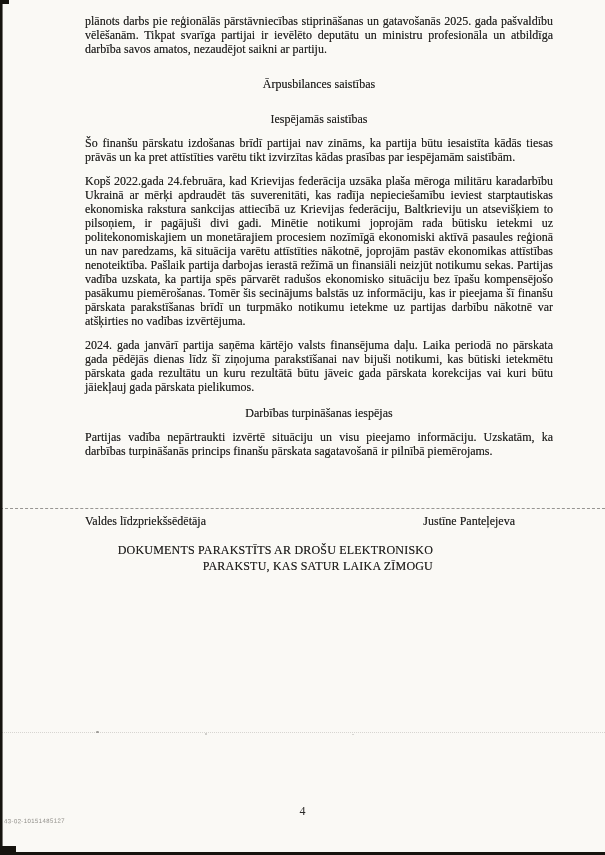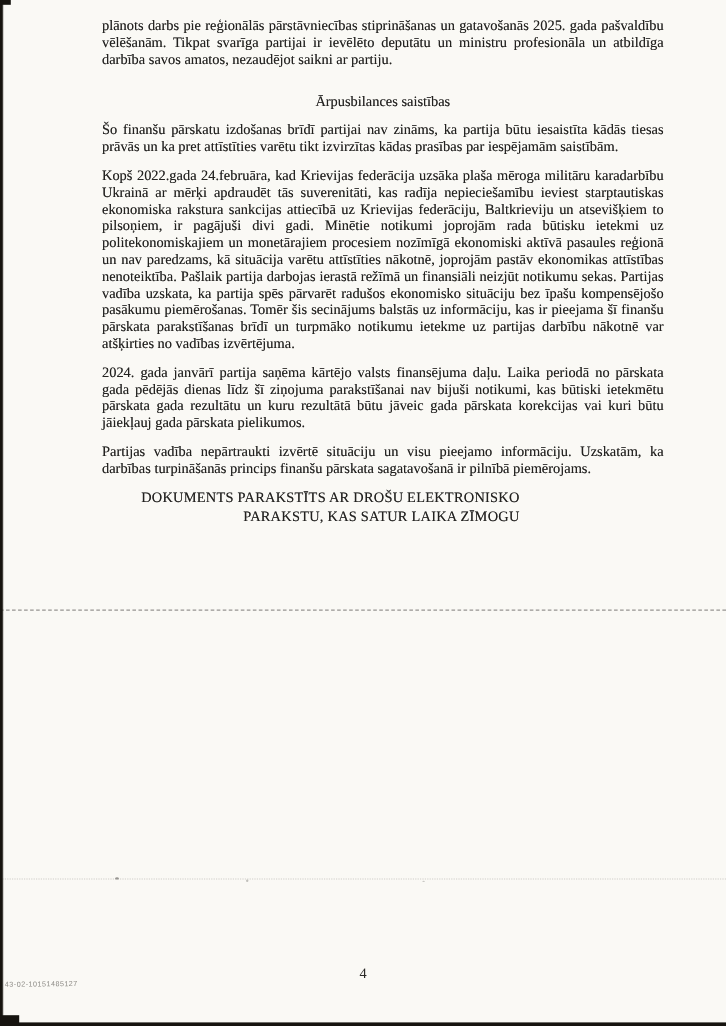--- a/index.html
+++ b/index.html
@@ -74,27 +74,33 @@
 <body>
 
 <div class="page">
 
   <div class="content">
 
     <p class="para intro">plānots darbs pie reģionālās pārstāvniecības stiprināšanas un gatavošanās 2025. gada pašvaldību vēlēšanām. Tikpat svarīga partijai ir ievēlēto deputātu un ministru profesionāla un atbildīga darbība savos amatos, nezaudējot saikni ar partiju.</p>
 
     <p class="heading">Ārpusbilances saistības</p>
 
+    <p class="heading">Iespējamās saistības</p>
     <p class="para">Šo finanšu pārskatu izdošanas brīdī partijai nav zināms, ka partija būtu iesaistīta kādās tiesas prāvās un ka pret attīstīties varētu tikt izvirzītas kādas prasības par iespējamām saistībām.</p>
 
     <p class="para">Kopš 2022.gada 24.februāra, kad Krievijas federācija uzsāka plaša mēroga militāru karadarbību Ukrainā ar mērķi apdraudēt tās suverenitāti, kas radīja nepieciešamību ieviest starptautiskas ekonomiska rakstura sankcijas attiecībā uz Krievijas federāciju, Baltkrieviju un atsevišķiem to pilsoņiem, ir pagājuši divi gadi. Minētie notikumi joprojām rada būtisku ietekmi uz politekonomiskajiem un monetārajiem procesiem nozīmīgā ekonomiski aktīvā pasaules reģionā un nav paredzams, kā situācija varētu attīstīties nākotnē, joprojām pastāv ekonomikas attīstības nenoteiktība. Pašlaik partija darbojas ierastā režīmā un finansiāli neizjūt notikumu sekas. Partijas vadība uzskata, ka partija spēs pārvarēt radušos ekonomisko situāciju bez īpašu kompensējošo pasākumu piemērošanas. Tomēr šis secinājums balstās uz informāciju, kas ir pieejama šī finanšu pārskata parakstīšanas brīdī un turpmāko notikumu ietekme uz partijas darbību nākotnē var atšķirties no vadības izvērtējuma.</p>
     <p class="para">2024. gada janvārī partija saņēma kārtējo valsts finansējuma daļu. Laika periodā no pārskata gada pēdējās dienas līdz šī ziņojuma parakstīšanai nav bijuši notikumi, kas būtiski ietekmētu pārskata gada rezultātu un kuru rezultātā būtu jāveic gada pārskata korekcijas vai kuri būtu jāiekļauj gada pārskata pielikumos.</p>
 
+    <p class="heading tight">Darbības turpināšanas iespējas</p>
     <p class="para">Partijas vadība nepārtraukti izvērtē situāciju un visu pieejamo informāciju. Uzskatām, ka darbības turpināšanās princips finanšu pārskata sagatavošanā ir pilnībā piemērojams.</p>
 
+    <div class="sig-row">
+      <span class="sig-role">Valdes līdzpriekšsēdētāja</span>
+      <span class="sig-name">Justīne Panteļejeva</span>
+    </div>
 
     <p class="esign">DOKUMENTS PARAKSTĪTS AR DROŠU ELEKTRONISKO PARAKSTU, KAS SATUR LAIKA ZĪMOGU</p>
 
   </div>
 
   <div class="page-number">4</div>
 
   <div class="scan-code">43-02-10151485127</div>
 
   <div class="artifact-line"></div>

